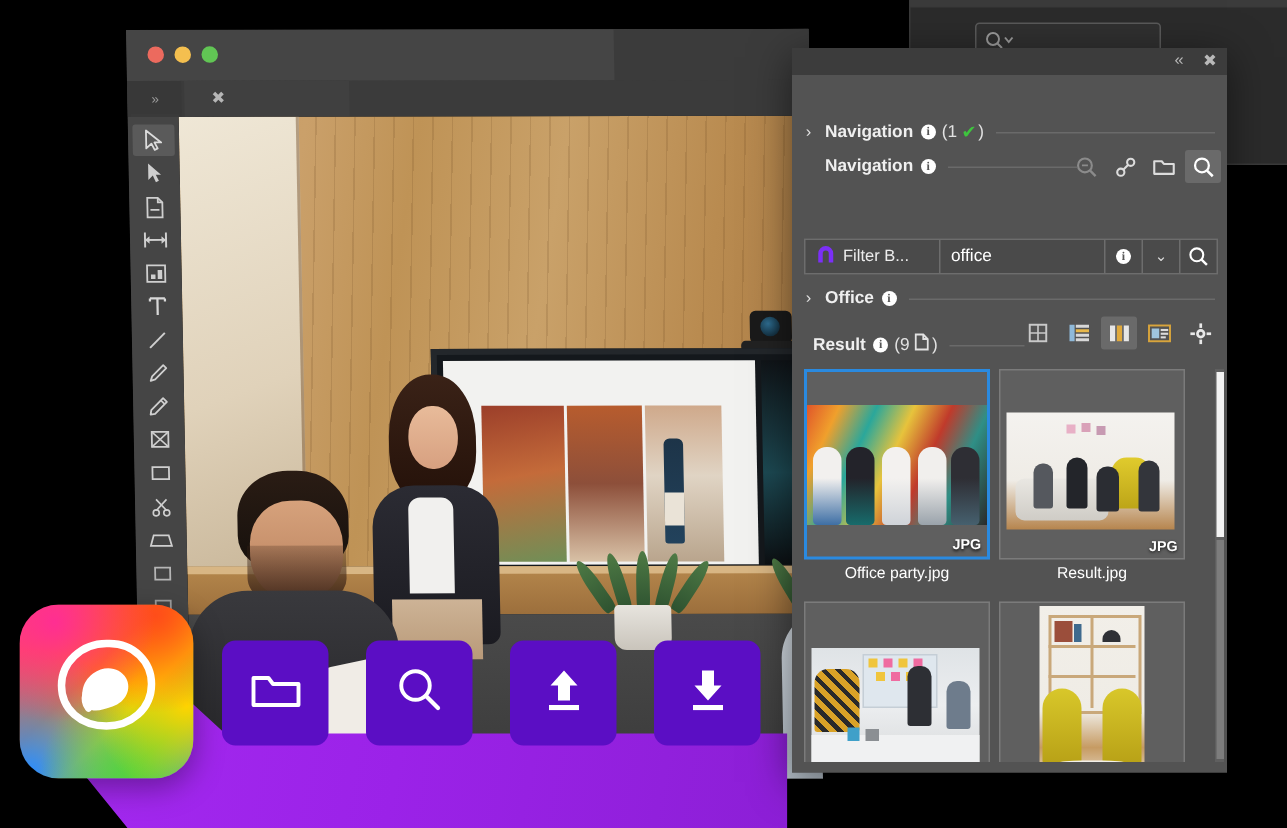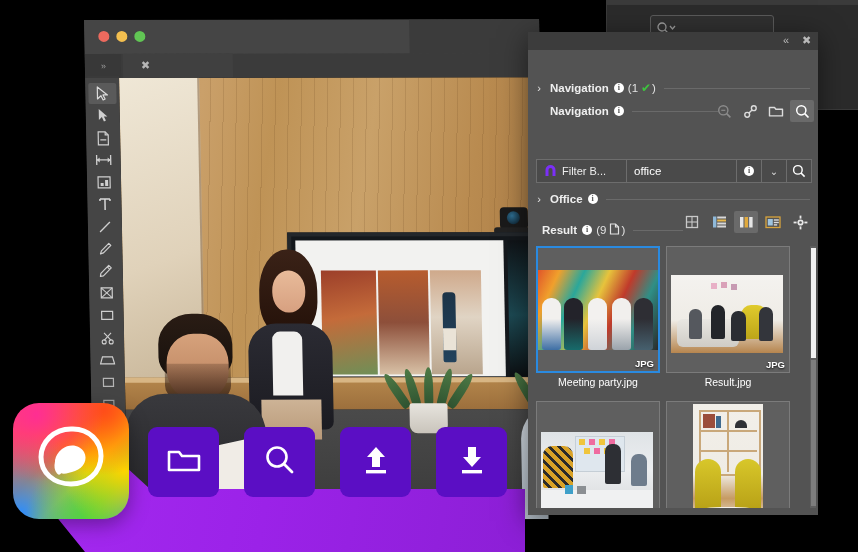--- a/index.html
+++ b/index.html
@@ -602,21 +602,21 @@
           <div class="thumbBox sel">
             <div class="im-party">
               <span class="fig" style="left:4px;background:linear-gradient(180deg,#f2f0ee 40%,#3e6fa5)"></span>
               <span class="fig" style="left:26px;background:linear-gradient(180deg,#23232a 40%,#176b6b)"></span>
               <span class="fig" style="left:50px;background:linear-gradient(180deg,#f3f1ef 40%,#cfd3d8)"></span>
               <span class="fig" style="left:74px;background:linear-gradient(180deg,#f1efed 40%,#9aa3ab)"></span>
               <span class="fig" style="left:96px;background:linear-gradient(180deg,#2e2e34 40%,#46606e)"></span>
             </div>
             <span class="jpg">JPG</span>
           </div>
-          <div class="cap">Meeting party.jpg</div>
+          <div class="cap">Office party.jpg</div>
         </div>
 
         <div class="cell" style="left:130px;top:0">
           <div class="thumbBox">
             <div class="im-meet">
               <span class="sticky" style="left:40px;top:8px;background:#e8b0c6"></span>
               <span class="sticky" style="left:50px;top:7px;background:#d9a1b8"></span>
               <span class="sticky" style="left:60px;top:9px;background:#c79ab2"></span>
               <span class="chairY"></span>
               <span class="sofa"></span>

